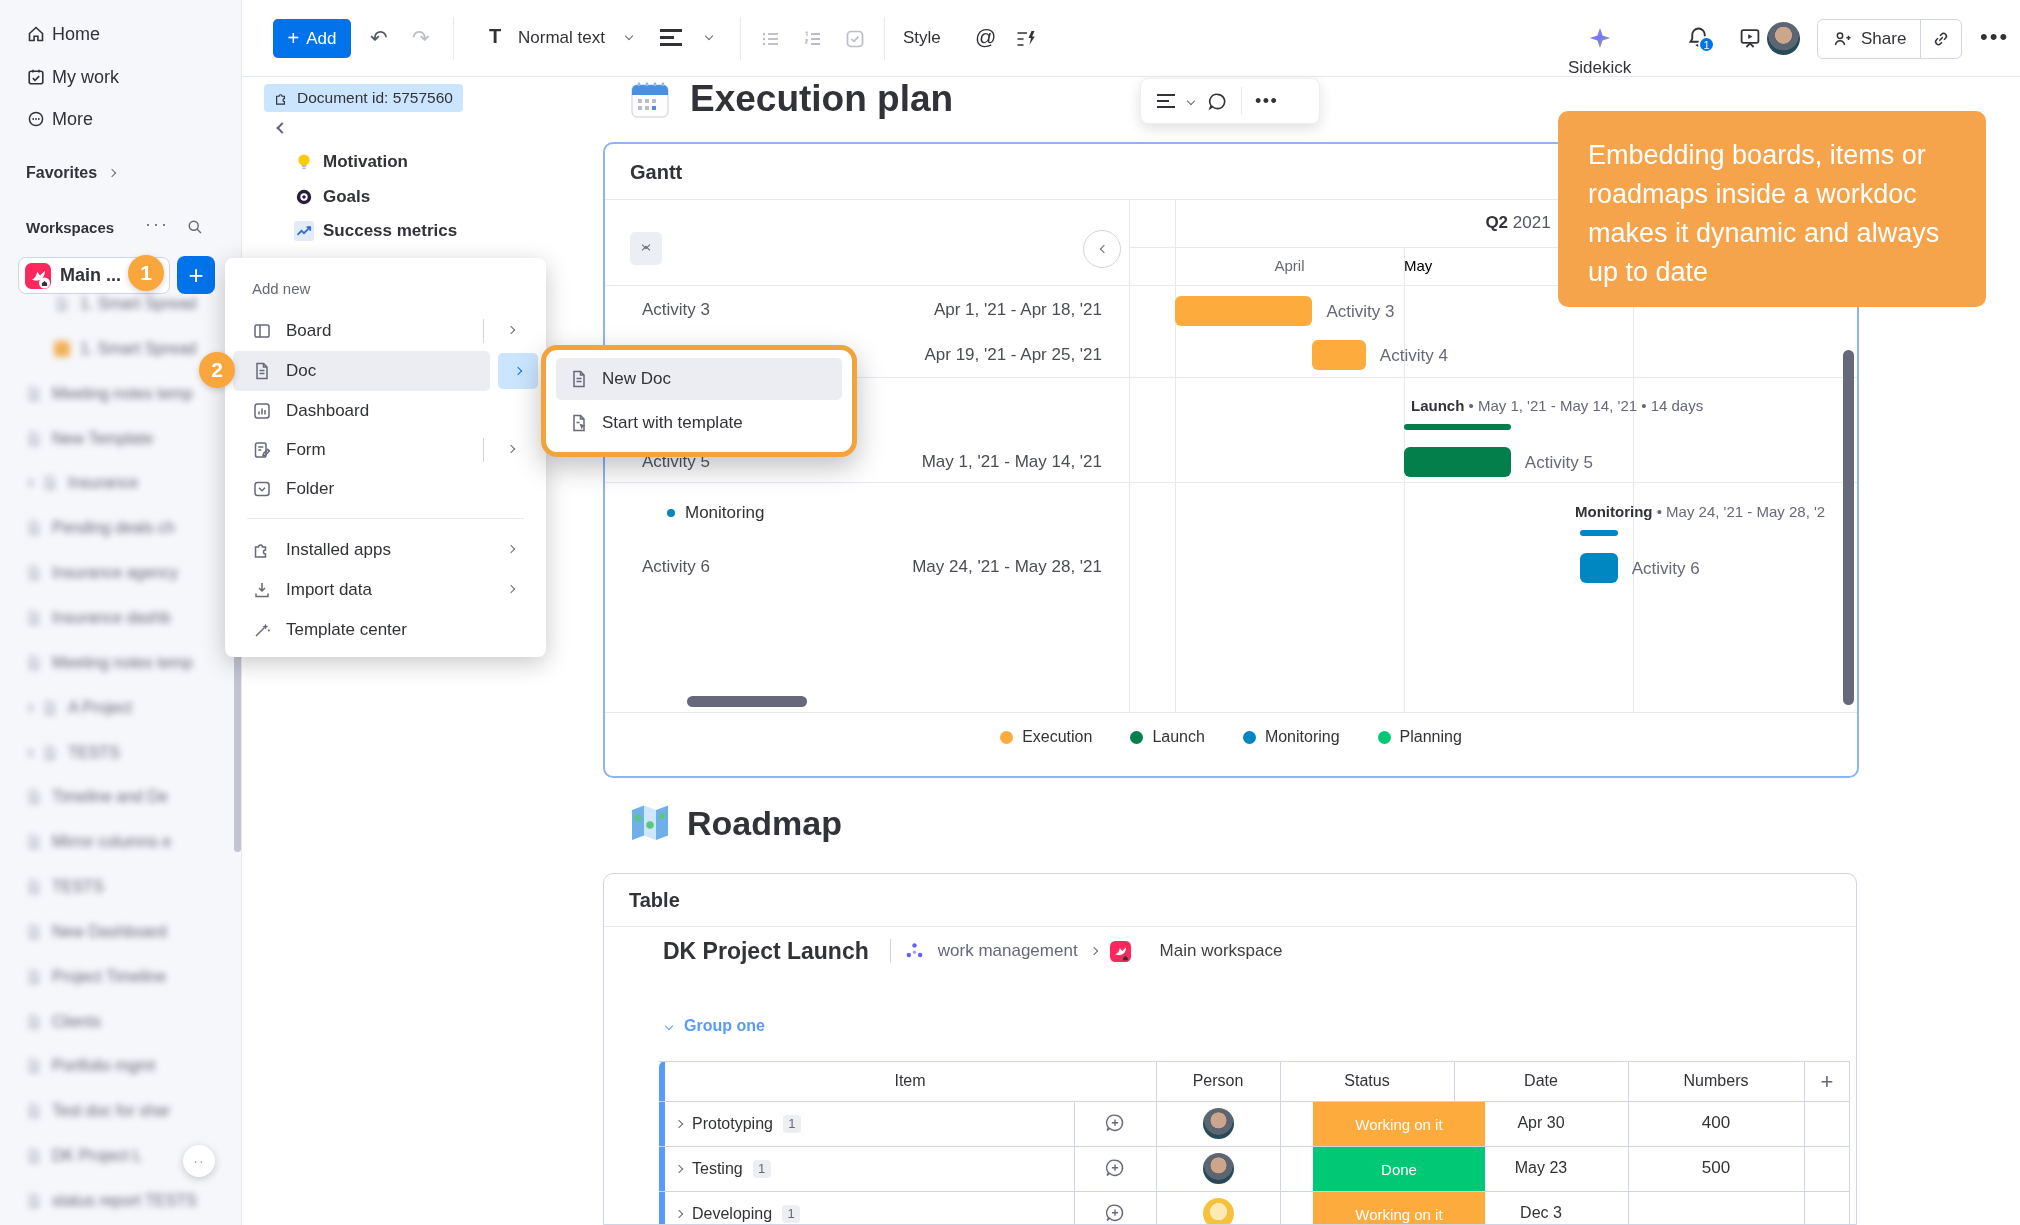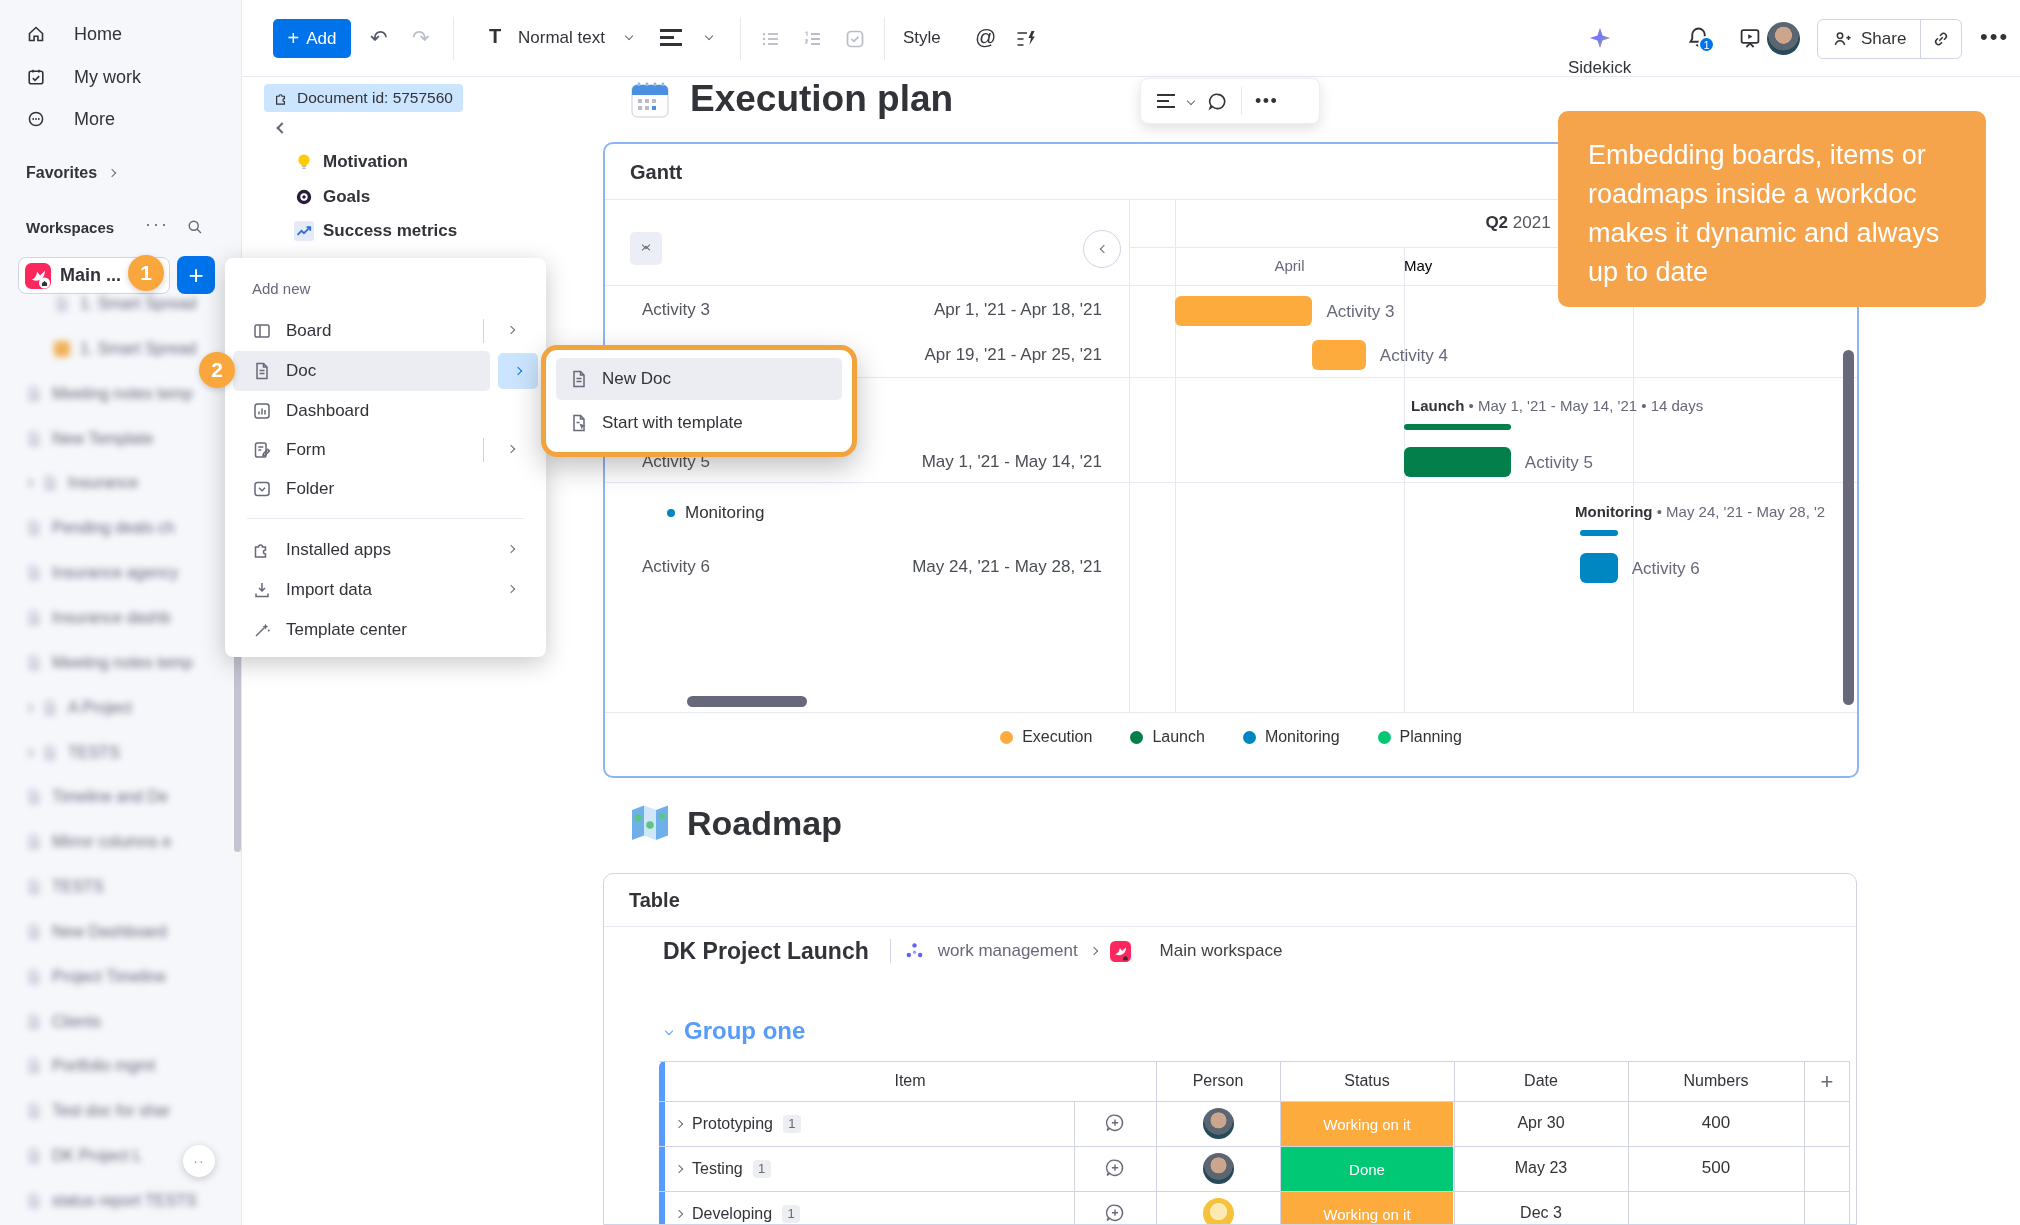--- a/index.html
+++ b/index.html
@@ -9,39 +9,39 @@
   .flex{display:flex;align-items:center;}
   
   .chev{display:inline-block;width:8px;height:8px;border-right:2px solid #676879;border-bottom:2px solid #676879;}
   .chev.down{transform:rotate(45deg);}
   .chev.right{transform:rotate(-45deg);}
   .chev.left{transform:rotate(135deg);}
   .chev.up{transform:rotate(-135deg);}
   .chev.sm{width:6px;height:6px;border-width:1.7px;}
   
   #sidebar{position:absolute;left:0;top:0;width:242px;height:1225px;background:#f6f7fb;border-right:1px solid #e6e9ef;}
-  .sb-item{position:absolute;left:0;width:264px;height:40px;display:flex;align-items:center;gap:28px;padding-left:26px;font-size:18px;color:#323338;}
+  .sb-item{position:absolute;left:0;width:264px;height:40px;display:flex;align-items:center;gap:6px;padding-left:26px;font-size:18px;color:#323338;}
   .sb-blur{filter:blur(3px);}
   
   #topbar{position:absolute;left:242px;top:0;width:1778px;height:77px;background:#fff;border-bottom:1px solid #e6e9ef;}
   .tb-divider{position:absolute;top:17px;width:1px;height:43px;background:#e6e9ef;}
   .icon-btn{display:flex;align-items:center;justify-content:center;}
   
   #add-menu{position:absolute;left:225px;top:258px;width:321px;height:399px;background:#fff;border-radius:8px;box-shadow:0 6px 24px rgba(0,0,0,.22);z-index:40;}
   
   #doc-submenu{position:absolute;left:541px;top:345px;width:316px;height:112px;background:#fff;border:5px solid #f2a33c;border-radius:16px;box-shadow:0 10px 28px rgba(0,0,0,.25);z-index:45;}
   .badge-num{position:absolute;width:36px;height:36px;border-radius:50%;background:#f9a63c;color:#fff;font-size:21px;font-weight:bold;display:flex;align-items:center;justify-content:center;z-index:50;box-shadow:0 2px 6px rgba(0,0,0,.18);}
   
   #gantt{position:absolute;left:603px;top:142px;width:1256px;height:636px;background:#fff;border:2px solid #8cb4f7;border-radius:10px;z-index:1;}
   .gline{position:absolute;background:#e6e9ef;}
   
   #callout{position:absolute;left:1558px;top:111px;width:428px;height:196px;background:#f6a44c;border-radius:10px;padding:25px 30px;color:#fff;font-size:27px;line-height:39px;font-weight:500;z-index:30;}
   
   #table-widget{position:absolute;left:603px;top:873px;width:1254px;height:352px;background:#fff;border:1px solid #d0d4e4;border-radius:10px 10px 0 0;z-index:1;overflow:hidden;}
-  .status-cell{position:absolute;display:flex;align-items:center;justify-content:center;color:#fff;font-size:15px;}
+  .status-cell{position:absolute;display:flex;align-items:center;justify-content:center;color:#fff;font-size:15px;margin-left:32px;}
   .avatar{border-radius:50%;}
   .av-woman{background:radial-gradient(circle at 50% 40%,#cba58c 0 32%,#5c6672 34% 58%,#274a57 60% 100%);}
   .av-cartoon{background:radial-gradient(circle at 50% 44%,#fde9b4 0 36%,#f6c23c 38% 78%,#e8912d 80% 100%);}
   svg{display:block;}
 </style>
 </head>
 <body>
 
 <div id="app">
 
@@ -596,21 +596,21 @@
             <rect width="28" height="28" rx="7" fill="#fb275d"></rect>
             <path d="M7 18c3.2-1 5.4-4.2 6.2-8.6l3 4 5.2-5C21.4 15.6 17 19 12 19z" fill="#fff"></path>
             <path d="M17.4 22.6l3.2-3 3.2 3v3.2h-6.4z" fill="#323338"></path>
           </svg>
         </span>
       <span style="font-size:17px;color:#404040;margin-left:16px;">Main workspace</span>
     </div>
 
     <div class="abs flex" style="left:62px;top:143px;gap:12px;">
       <span class="chev down sm" style="border-color:#579bfc;"></span>
-      <span style="font-size:24px;font-weight:bold;color:#579bfc;">Group one</span>
+      <span style="font-size:16px;font-weight:bold;color:#579bfc;">Group one</span>
     </div>
 
     <div id="table-grid">
         <div style="position: absolute; left: 55px; top: 187px; width: 6px; height: 165px; background: rgb(87, 155, 252); border-radius: 6px 0px 0px;"></div>
         <div style="position: absolute; left: 55px; top: 187px; width: 1190px; height: 1px; background: rgb(208, 212, 228);"></div>
         <div style="position: absolute; left: 55px; top: 227px; width: 1190px; height: 1px; background: rgb(208, 212, 228);"></div>
         <div style="position: absolute; left: 55px; top: 272px; width: 1190px; height: 1px; background: rgb(208, 212, 228);"></div>
         <div style="position: absolute; left: 55px; top: 317px; width: 1190px; height: 1px; background: rgb(208, 212, 228);"></div>
         <div style="position: absolute; left: 552px; top: 187px; width: 1px; height: 165px; background: rgb(208, 212, 228);"></div>
         <div style="position: absolute; left: 676px; top: 187px; width: 1px; height: 165px; background: rgb(208, 212, 228);"></div>

